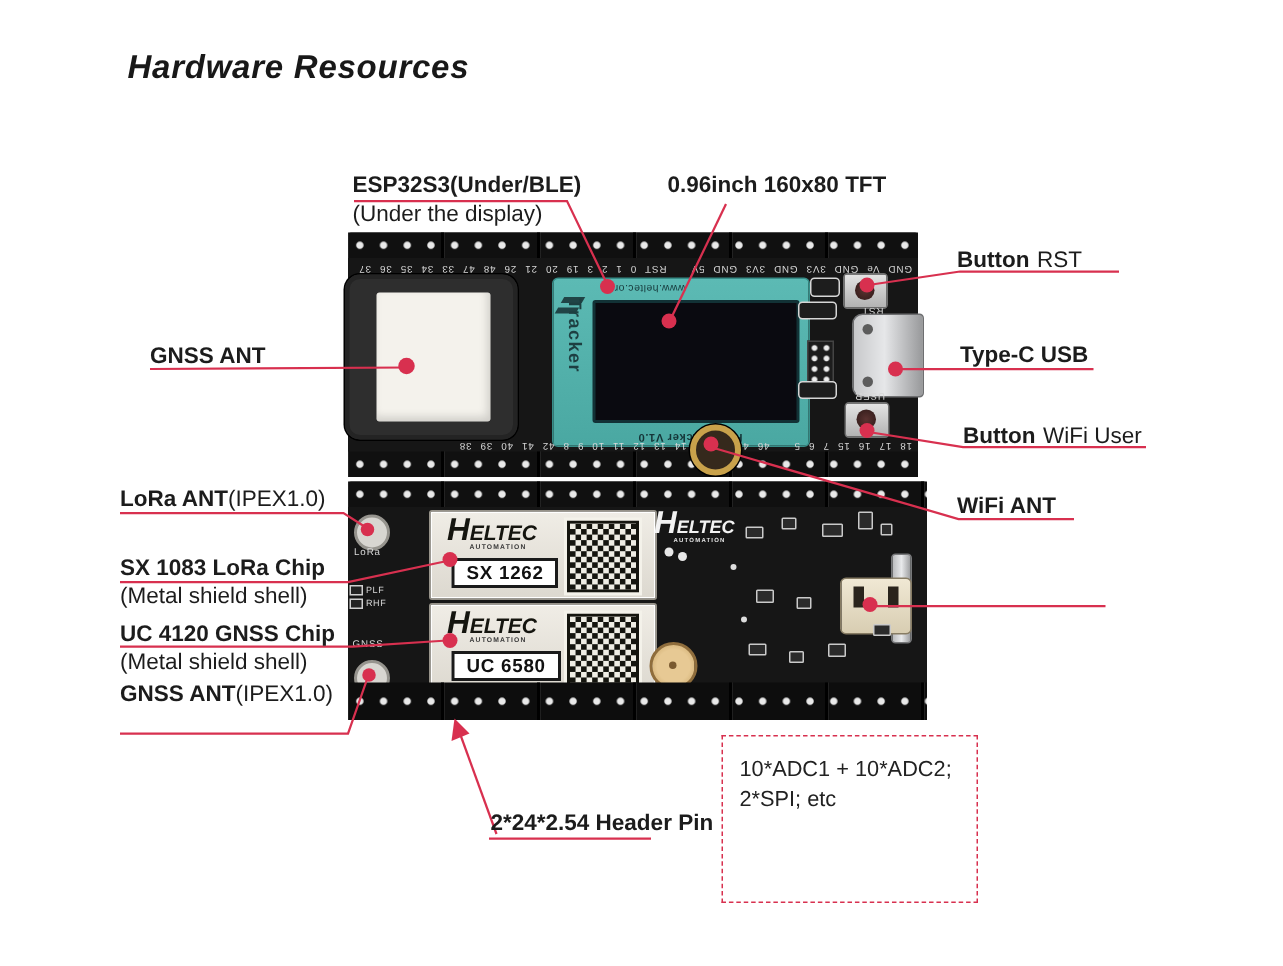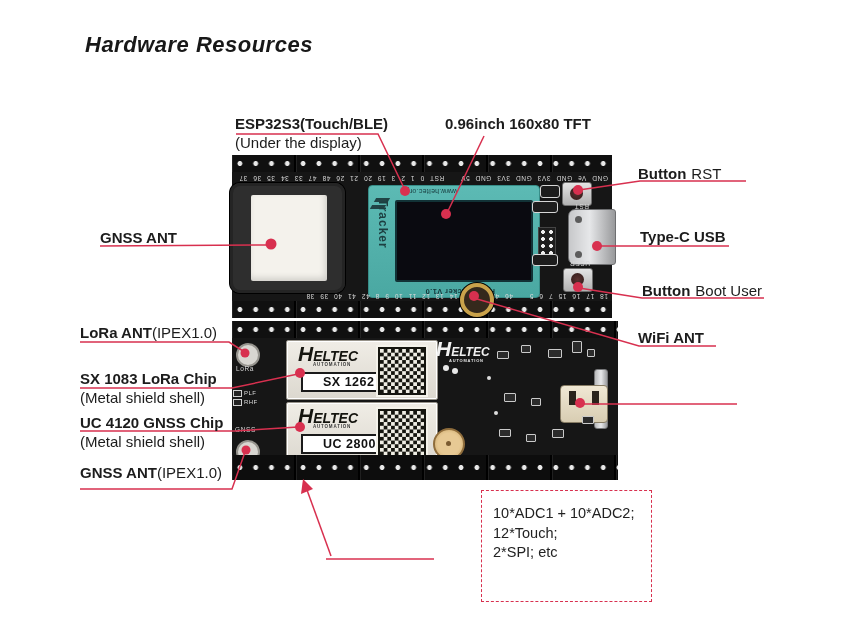--- a/index.html
+++ b/index.html
@@ -16,21 +16,21 @@
   #lbl-esp32{left:235px;top:116px}
   #lbl-tft{left:445px;top:116px;font-weight:bold}
   #lbl-rst{left:638px;top:166px}
   #lbl-usb{left:640px;top:229px;font-weight:bold}
   #lbl-boot{left:642px;top:283px}
   #lbl-gnss-l{left:100px;top:230px;font-weight:bold}
   #lbl-wifi{left:638px;top:330px;font-weight:bold}
   #lbl-lora{left:80px;top:325px}
   #lbl-sx{left:80px;top:371px}
   #lbl-uc{left:80px;top:415px}
-  #lbl-gnss-b{left:80px;top:465px}
+  #lbl-gnss-b{left:80px;top:455px}
   #lbl-batt{left:640px;top:387px;font-weight:bold;line-height:17px}
   #lbl-header{left:327px;top:541px;font-weight:bold}
   
   .infobox{position:absolute;left:481px;top:490px;width:171px;height:112px;box-sizing:border-box;
            border:1px dashed #d8304f;padding:13px 4px 0 11px;font-size:14.5px;line-height:19.5px;color:#222;}
   
   .board{position:absolute;background:#161616;border-radius:2px;}
   #board-top{left:232px;top:155px;width:380px;height:163px;}
   #board-bot{left:232px;top:321px;width:386px;height:159px;}
   .pinstrip{position:absolute;left:0;right:0;background-color:#101010;
@@ -98,21 +98,21 @@
   #silk-plf{left:1px;top:69px;} #silk-rhf{left:1px;top:78px;}
   .shield{position:absolute;left:54px;width:150px;background:linear-gradient(#f0ede6,#dcd8cf);
         border:1px solid #97938a;border-radius:2px;box-shadow:inset 0 0 0 1px #fff;}
   #shield-sx{top:19px;height:58px;} #shield-uc{top:81px;height:60px;}
   .hlogo{position:absolute;left:11px;top:6px;font-size:14px;font-weight:bold;font-style:italic;
         color:#15150f;line-height:14px;}
   .hlogo::first-letter{font-size:21px;}
   .hsub{position:absolute;left:26px;top:21px;font-size:4.5px;font-weight:bold;letter-spacing:.8px;
         color:#3a3a3a;}
   .modelbox{position:absolute;left:14px;top:31px;background:#fff;border:2px solid #1a1a1a;
-        font-size:12.5px;font-weight:bold;color:#111;padding:1px 20px;letter-spacing:.5px;}
+        font-size:12.5px;font-weight:bold;color:#111;padding:1px 8px;letter-spacing:.5px;}
   .qr{position:absolute;right:11px;top:6px;width:44px;height:44px;border:2px solid #15150f;
         outline:2px solid #f4f2ea;background:repeating-conic-gradient(#15150f 0% 25%, #efede4 0% 50%) 0 0/7.4px 7.4px;}
   #center-logo{position:absolute;left:204px;top:22px;color:#f2f2f2;}
   #center-logo .hlogo{position:static;font-size:12px;color:#f2f2f2;line-height:12px;}
   #center-logo .hsub{position:static;display:block;margin-left:13px;font-size:4px;color:#e5e5e5;}
   .wdot{position:absolute;width:6px;height:6px;border-radius:50%;background:#e8e8e8;}
   #batt-conn{position:absolute;left:328px;top:64px;width:46px;height:36px;border-radius:4px;
         background:linear-gradient(#f0e8d4,#d8cdb2);border:1px solid #877c64;}
   #batt-conn:before,#batt-conn:after{content:"";position:absolute;top:5px;width:7px;height:14px;
         background:#2a241c;}
@@ -192,21 +192,21 @@
     <div id="shield-sx" class="shield">
       <div class="hlogo">HELTEC</div>
       <div class="hsub">AUTOMATION</div>
       <div class="modelbox">SX 1262</div>
       <div class="qr"></div>
     </div>
 
     <div id="shield-uc" class="shield">
       <div class="hlogo">HELTEC</div>
       <div class="hsub">AUTOMATION</div>
-      <div class="modelbox">UC 2800</div>
+      <div class="modelbox">UC 6580</div>
       <div class="qr"></div>
     </div>
 
     <div id="center-logo">
       <div class="hlogo">HELTEC</div>
       <span class="hsub">AUTOMATION</span>
     </div>
     <div class="wdot" style="left:211px;top:44px;"></div>
     <div class="wdot" style="left:220px;top:47px;"></div>
 
@@ -261,38 +261,38 @@
       <circle cx="245" cy="353" r="4.5"></circle>
       <circle cx="300" cy="373" r="5"></circle>
       <circle cx="300" cy="427" r="5"></circle>
       <circle cx="246" cy="450" r="4.5"></circle>
       <circle cx="580" cy="403" r="5"></circle>
       <polygon points="303,479 313,489 301,494"></polygon>
     </g>
   </svg>
 
   <div class="lbl" id="lbl-esp32">
-    <div><span class="b">ESP32S3(Touch/BLE)</span></div>
+    <div><span class="b">ESP32S3(Under/BLE)</span></div>
     <div class="sub">(Under the display)</div>
   </div>
 
   <div class="lbl" id="lbl-tft">
     <span>0.96inch 160x80 TFT</span>
   </div>
 
   <div class="lbl" id="lbl-rst">
     <span class="b">Button</span><span class="r gap">RST</span>
   </div>
 
   <div class="lbl" id="lbl-usb">
     <span>Type-C USB</span>
   </div>
 
   <div class="lbl" id="lbl-boot">
-    <span class="b">Button</span><span class="r gap">Boot User</span>
+    <span class="b">Button</span><span class="r gap">WiFi User</span>
   </div>
 
   <div class="lbl" id="lbl-gnss-l">
     <span>GNSS ANT</span>
   </div>
 
   <div class="lbl" id="lbl-wifi">
     <span>WiFi ANT</span>
   </div>
 
@@ -308,20 +308,22 @@
   <div class="lbl" id="lbl-uc">
     <div><span class="b">UC 4120 GNSS Chip</span></div>
     <div class="sub">(Metal shield shell)</div>
   </div>
 
   <div class="lbl" id="lbl-gnss-b">
     <span class="b">GNSS ANT</span><span class="r">(IPEX1.0)</span>
   </div>
 
 
+  <div class="lbl" id="lbl-header">
+    <span>2*24*2.54 Header Pin</span>
+  </div>
 
   <div class="infobox">
     <div>10*ADC1 + 10*ADC2;</div>
-    <div>12*Touch;</div>
     <div>2*SPI; etc</div>
   </div>
 
 </div>
 
 </body></html>

